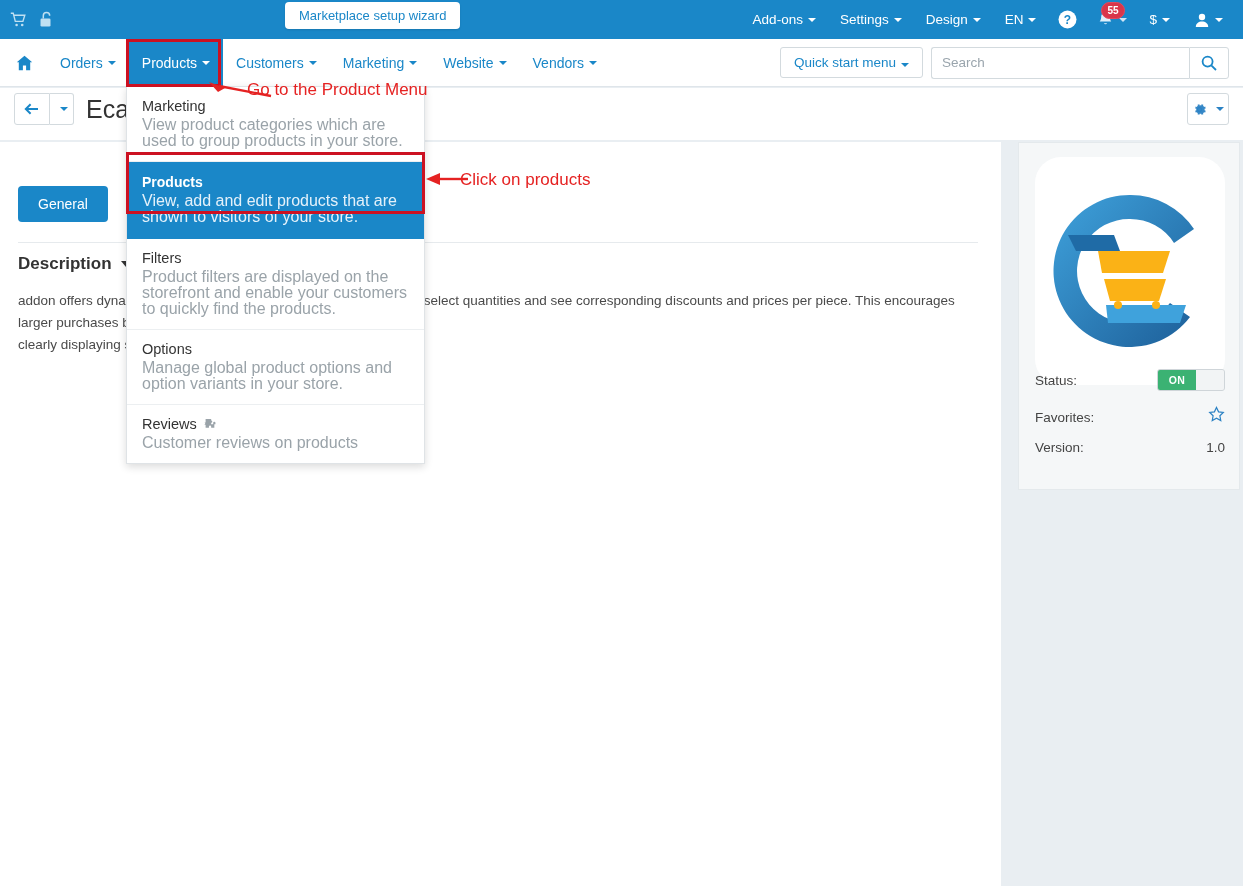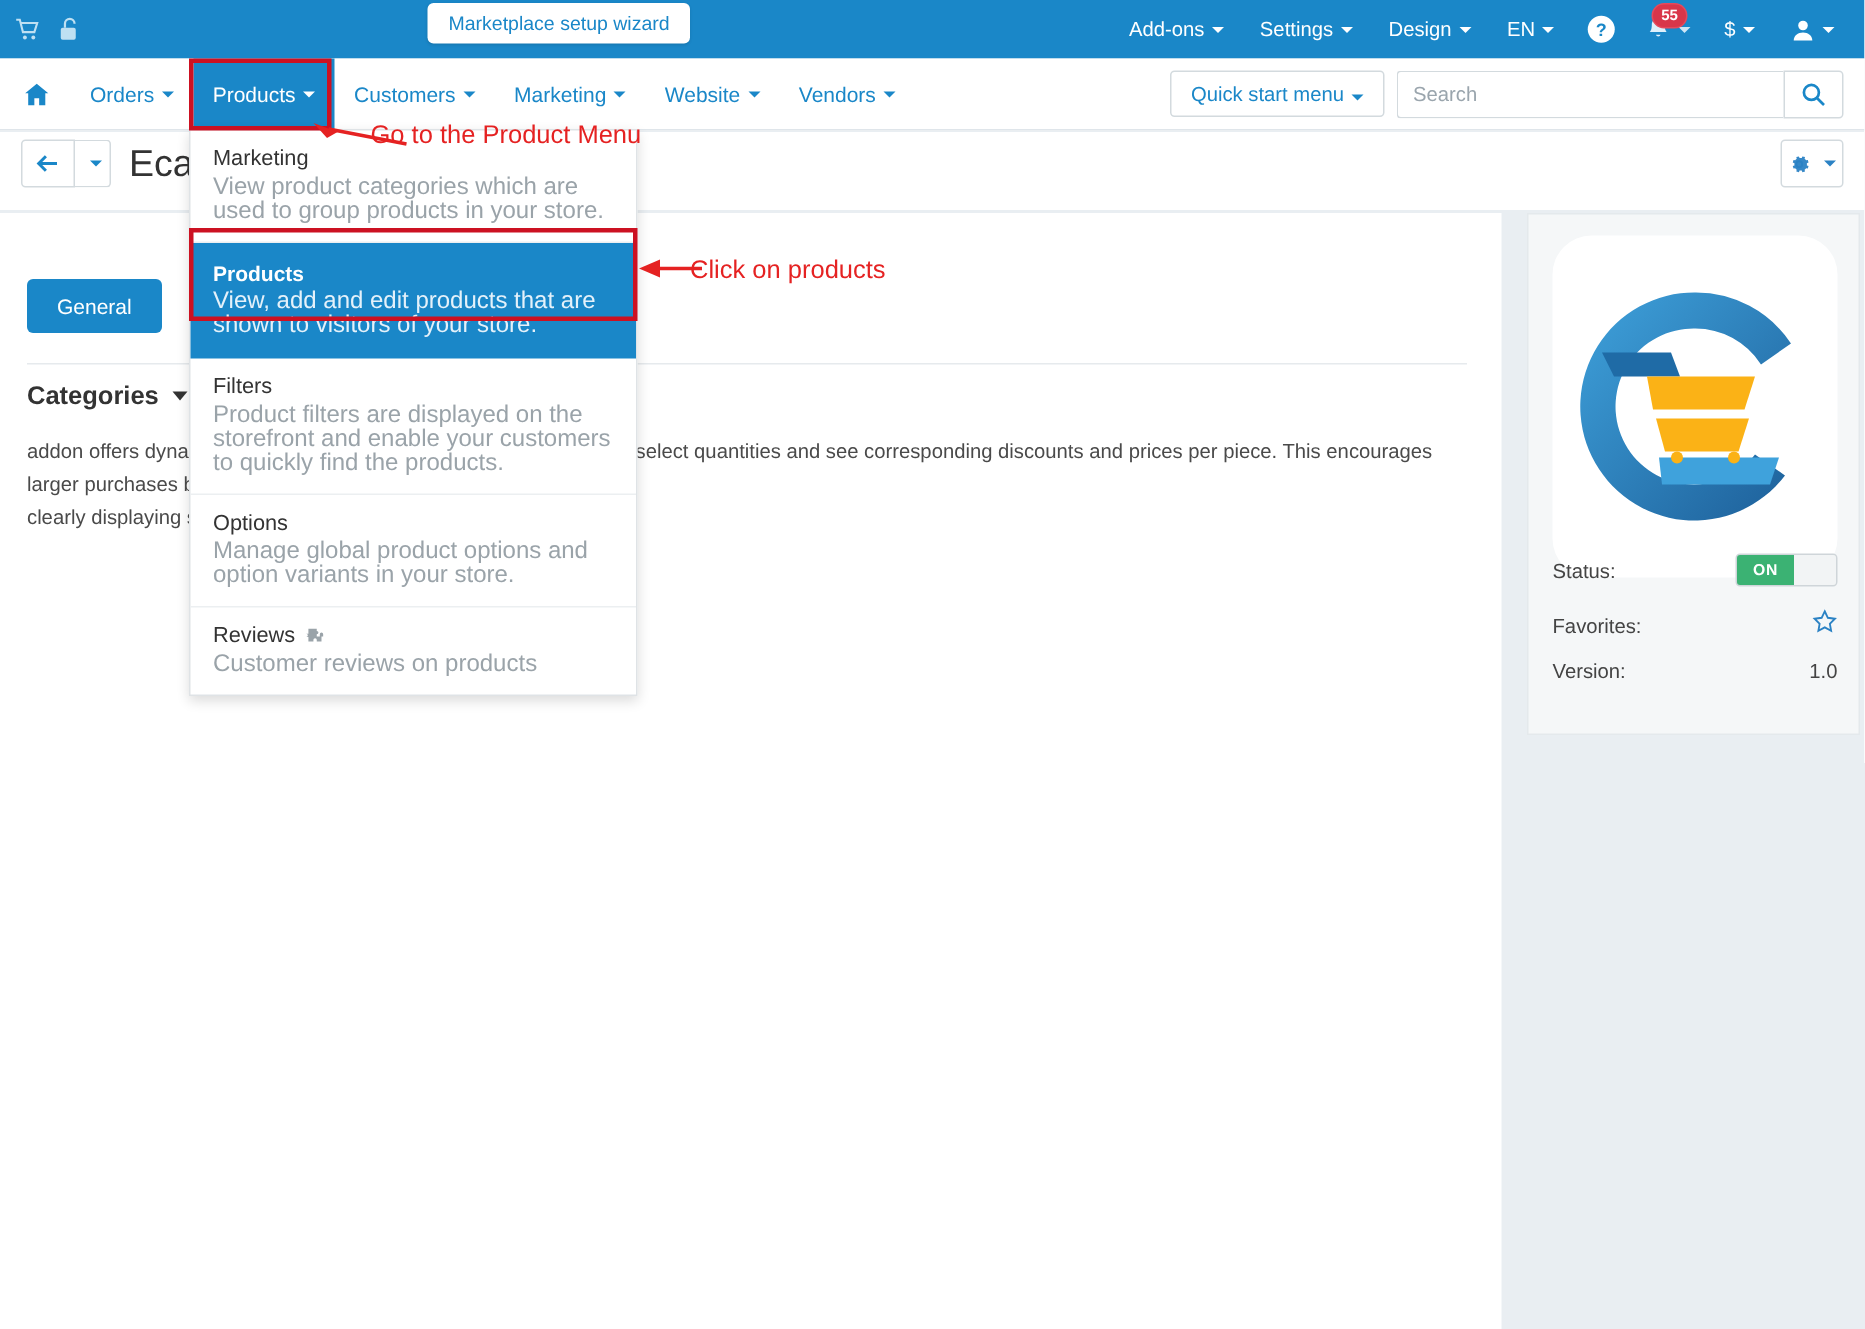--- a/index.html
+++ b/index.html
@@ -334,21 +334,21 @@
     <i class="caret" style="color:#2b82c4;"></i>
   </div>
 
   <div class="content-card">
     <div class="tabs">
       <div class="tab active">General</div>
       <div class="tab inactive">Info</div>
     </div>
     <div class="tab-sep"></div>
     <div class="sect-title">
-      <span>Categories</span>
+      <span>Description</span>
       <i class="sect-caret"></i>
     </div>
     <div class="desc-body">
       <div>addon offers dynamic quantity-based pricing, allowing customers to select quantities and see corresponding discounts and prices per piece. This encourages larger purchases by</div>
       <div>clearly displaying savings.</div>
     </div>
   </div>
 
   <div class="side-card">
     <div class="logo-box">

